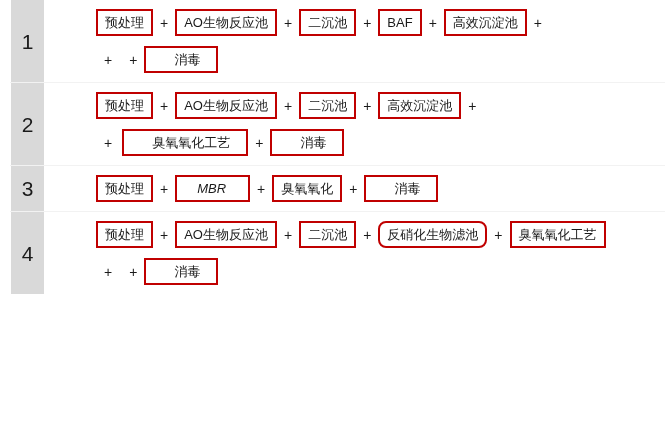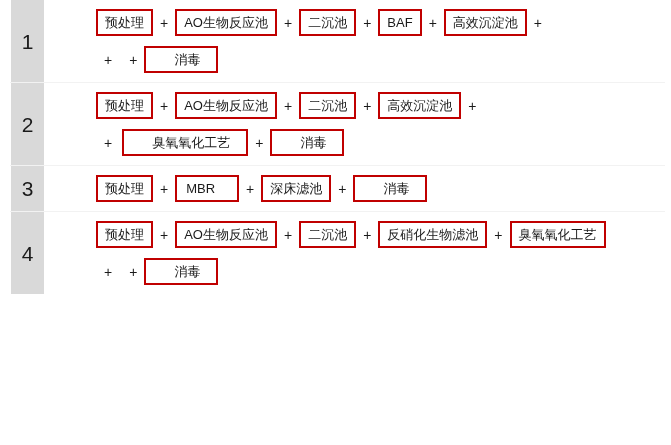--- a/index.html
+++ b/index.html
@@ -73,22 +73,23 @@
     box-sizing: border-box;
     display: inline-flex;
     align-items: center;
     justify-content: center;
   }
   .stage-box.wide {
     padding-left: 28px;
     padding-right: 16px;
   }
   .stage-box.xwide {
-    padding-left: 9px;
+    padding-left: 20px;
     padding-right: 22px;
+    font-style: italic;
   }
   .plus-sign {
     color: #1a1a1a;
     font-size: 14px;
     line-height: 1;
     padding: 0 7px;
     user-select: none;
   }
   .plus-sign.lead {
     padding-left: 8px;
@@ -152,40 +153,40 @@
       <div class="scheme-row">
         <div class="row-index-cell" style="background: rgb(217, 217, 217);">
           <span class="row-index-number">3</span>
         </div>
         <div class="row-content">
           <div class="chain-line">
             <span class="stage-box" style="border-color: rgb(192, 0, 0);">预处理</span>
             <span class="plus-sign">+</span>
             <span class="stage-box xwide" style="border-color: rgb(192, 0, 0);">MBR</span>
             <span class="plus-sign">+</span>
-            <span class="stage-box" style="border-color: rgb(192, 0, 0);">深床滤池</span>
+            <span class="stage-box" style="border-color: rgb(192, 0, 0);">臭氧氧化</span>
             <span class="plus-sign">+</span>
             <span class="stage-box wide" style="border-color: rgb(192, 0, 0);">消毒</span>
           </div>
         </div>
       </div>
       <div class="row-divider" style="background: rgb(242, 242, 242);"></div>
       <div class="scheme-row">
         <div class="row-index-cell" style="background: rgb(217, 217, 217);">
           <span class="row-index-number">4</span>
         </div>
         <div class="row-content">
           <div class="chain-line">
             <span class="stage-box" style="border-color: rgb(192, 0, 0);">预处理</span>
             <span class="plus-sign">+</span>
             <span class="stage-box" style="border-color: rgb(192, 0, 0);">AO生物反应池</span>
             <span class="plus-sign">+</span>
             <span class="stage-box" style="border-color: rgb(192, 0, 0);">二沉池</span>
             <span class="plus-sign">+</span>
-            <span class="stage-box" style="border-color: rgb(192, 0, 0);">反硝化生物滤池</span>
+            <span class="stage-box" style="border-color: rgb(192, 0, 0); border-radius: 8px;">反硝化生物滤池</span>
             <span class="plus-sign">+</span>
             <span class="stage-box" style="border-color: rgb(192, 0, 0);">臭氧氧化工艺</span>
           </div>
           <div class="chain-line">
             <span class="plus-sign lead">+</span>
             <span class="plus-sign">+</span>
             <span class="stage-box wide" style="border-color: rgb(192, 0, 0);">消毒</span>
           </div>
         </div>
       </div>

